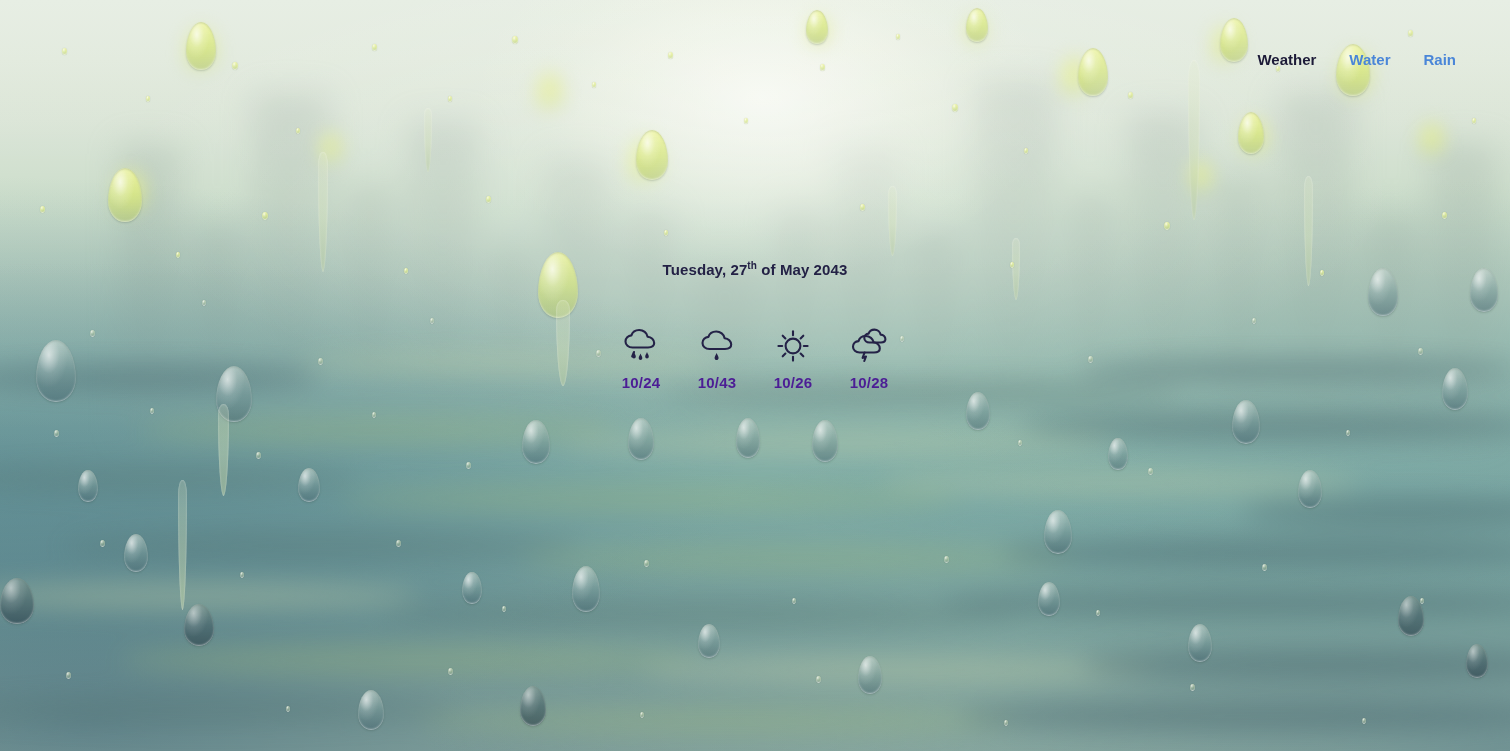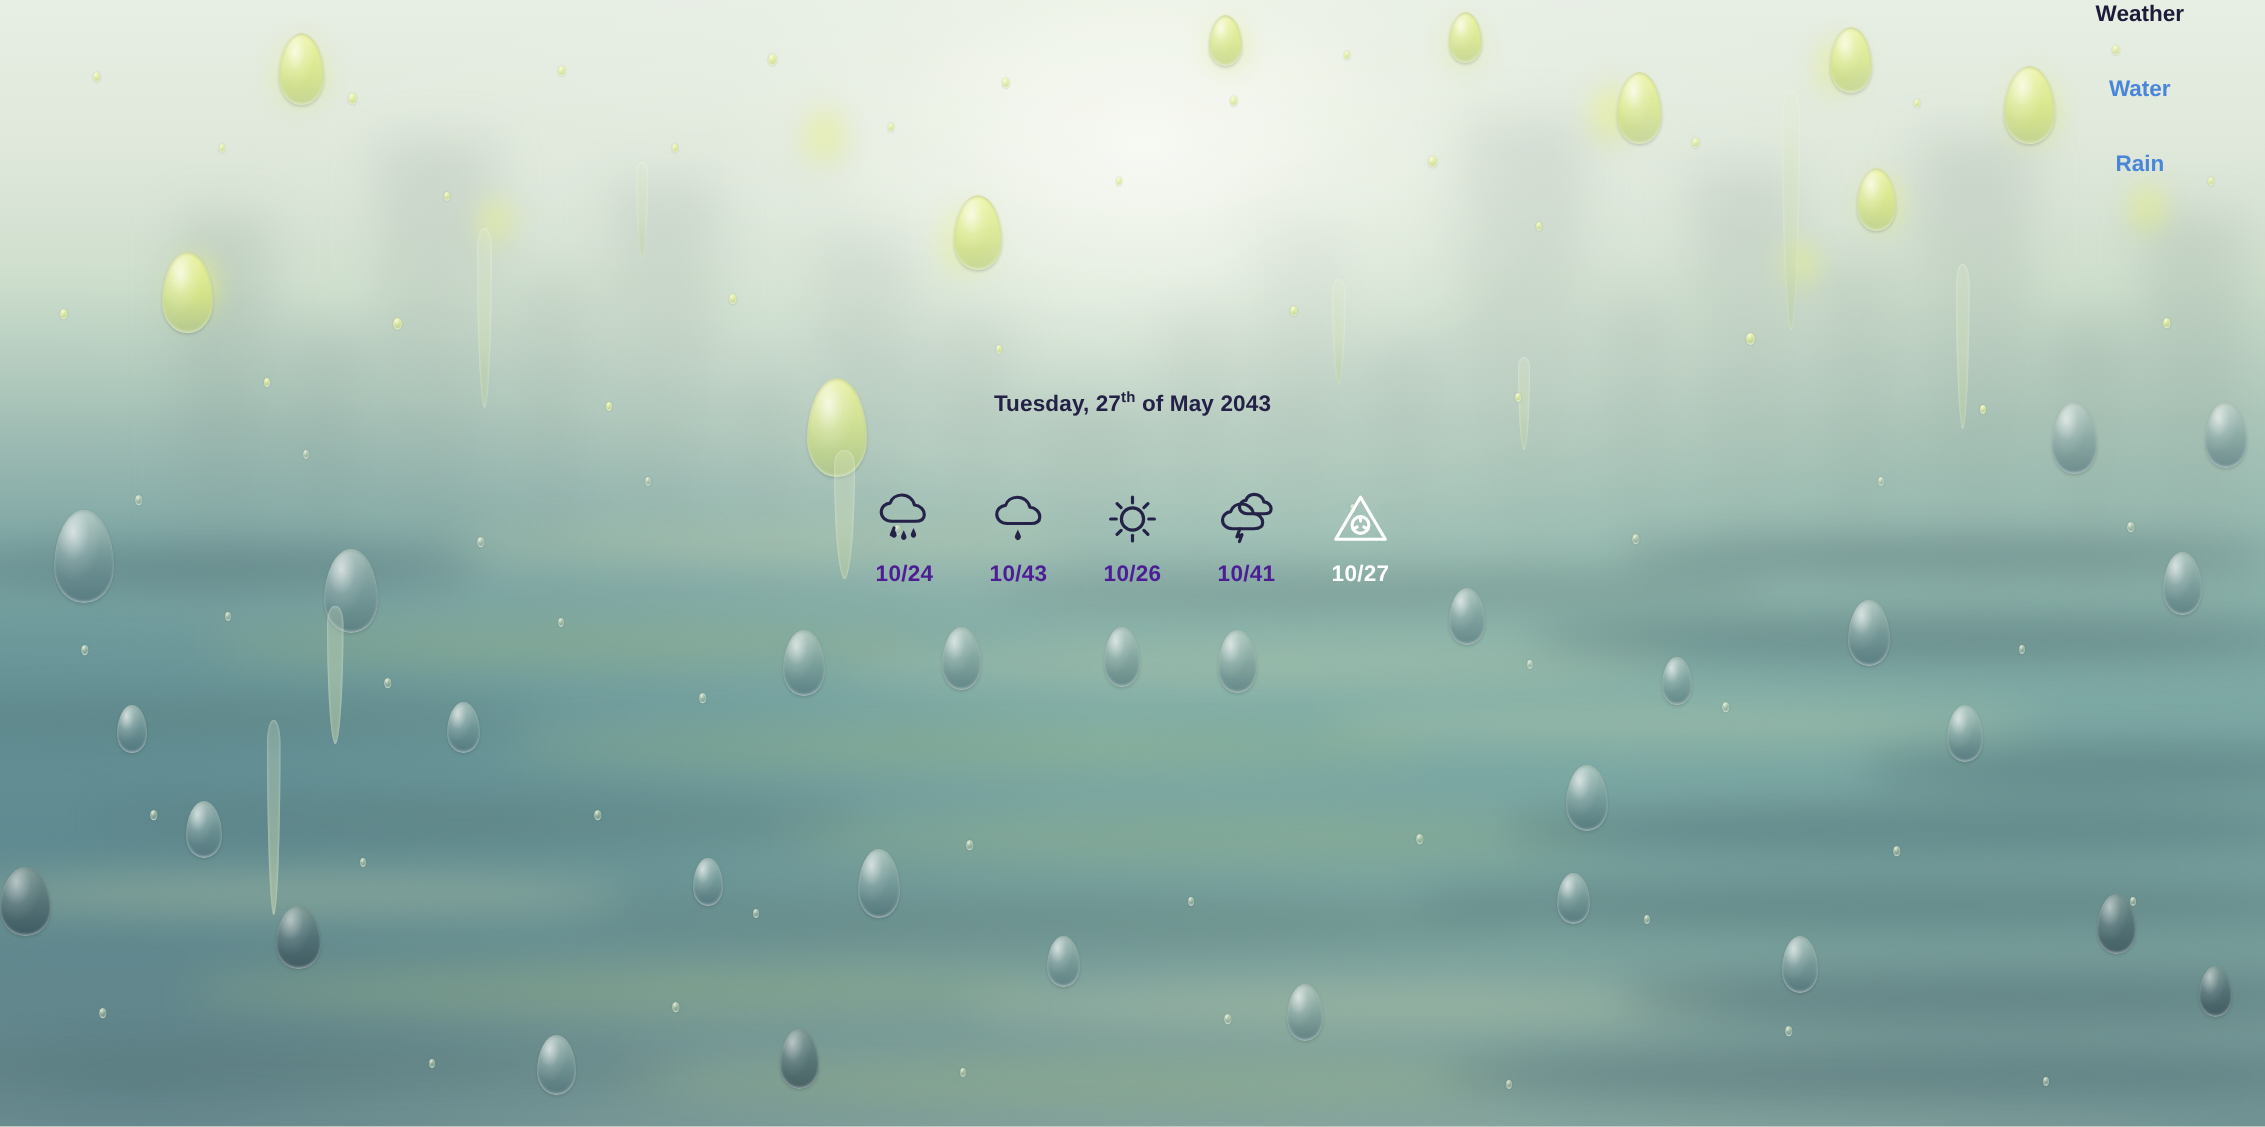--- a/index.html
+++ b/index.html
@@ -187,23 +187,22 @@
     font-size: 25px;
     font-weight: bold;
     color: #211f42;
     letter-spacing: -0.1px;
     white-space: nowrap;
   }
 
   .nav {
     margin-left: auto;
     display: flex;
-    align-items: center;
+    align-items: flex-start;
     gap: 33px;
-    flex-direction: column;
   }
   .nav-item {
     font-size: 15px;
     font-weight: bold;
     cursor: pointer;
     white-space: nowrap;
   }
   .nav-item.dark { color: #1d1b38; }
   .nav-item.blue { color: #4a86d8; }
 
@@ -532,32 +531,20 @@
       </div>
 
       <div class="fc-item">
         <div class="fc-icon">
           <svg width="40" height="38" viewBox="0 0 40 38" fill="none" stroke="#242247" stroke-width="2.1" stroke-linecap="round" stroke-linejoin="round" aria-hidden="true">
             <path d="M20.5 15.5 C17.6 15.5 15.3 13.5 15.3 11 C15.3 8.7 17.2 6.8 19.6 6.6 C20.4 4.2 22.7 2.6 25.4 2.6 C28.5 2.6 31.1 4.8 31.6 7.6 C34.3 7.8 36.4 9.8 36.4 12.3 C36.4 14.9 34.2 15.5 31.9 15.5 Z"></path>
             <path d="M10.5 25.5 C6.7 25.5 4 22.9 4 19.7 C4 16.7 6.4 14.3 9.5 14.1 C10.4 11.1 13.3 9 16.8 9 C20.7 9 24 11.8 24.6 15.3 C28.1 15.5 30.8 18.2 30.8 21.4 C30.8 24.7 28 25.5 25 25.5 Z"></path>
             <path d="M15.6 25.5 L13.6 30.9 L17 29.5 L15.3 34"></path>
           </svg>
         </div>
-        <div class="fc-label">10/41</div>
+        <div class="fc-label">10/28</div>
       </div>
 
-      <div class="fc-item active">
-        <div class="fc-icon">
-          <svg width="42" height="38" viewBox="0 0 42 38" fill="none" stroke="#ffffff" stroke-width="2.1" stroke-linecap="round" stroke-linejoin="round" aria-hidden="true">
-            <path d="M21 4.5 L37.5 32.5 L4.5 32.5 Z"></path>
-            <circle cx="21" cy="23" r="5.6"></circle>
-            <path d="M21 17.4 L21 20.4"></path>
-            <path d="M16.2 25.8 L18.8 24.3"></path>
-            <path d="M25.8 25.8 L23.2 24.3"></path>
-          </svg>
-        </div>
-        <div class="fc-label">10/27</div>
-      </div>
 
     </div>
   </div>
 
 </div>
 
 </body></html>

